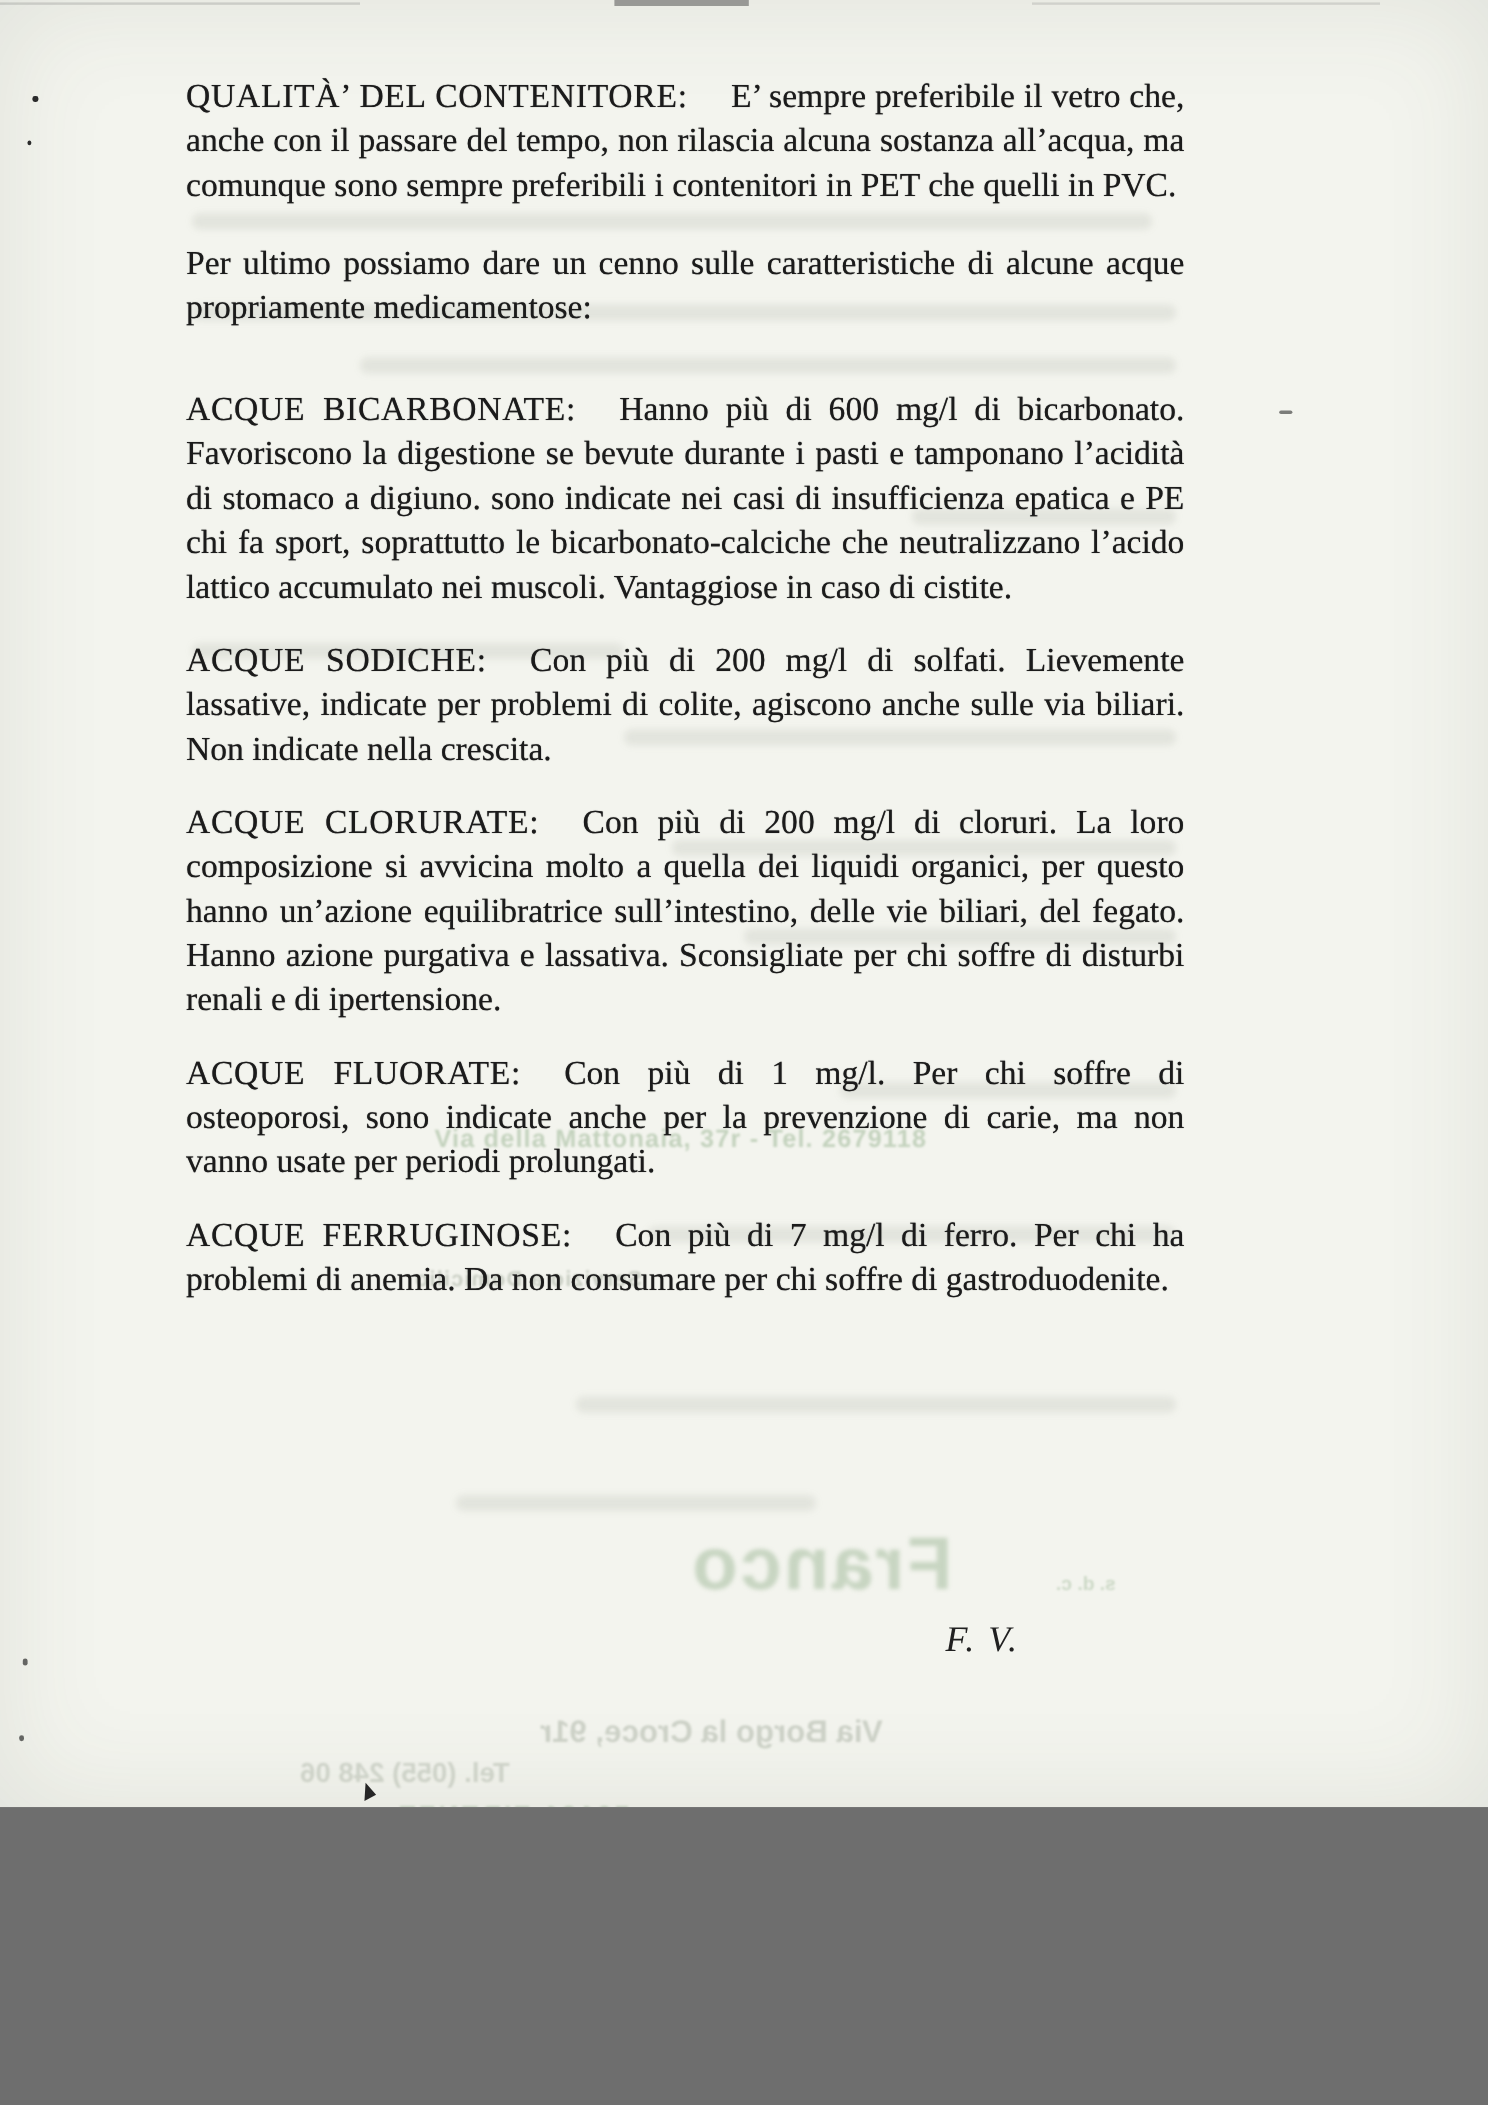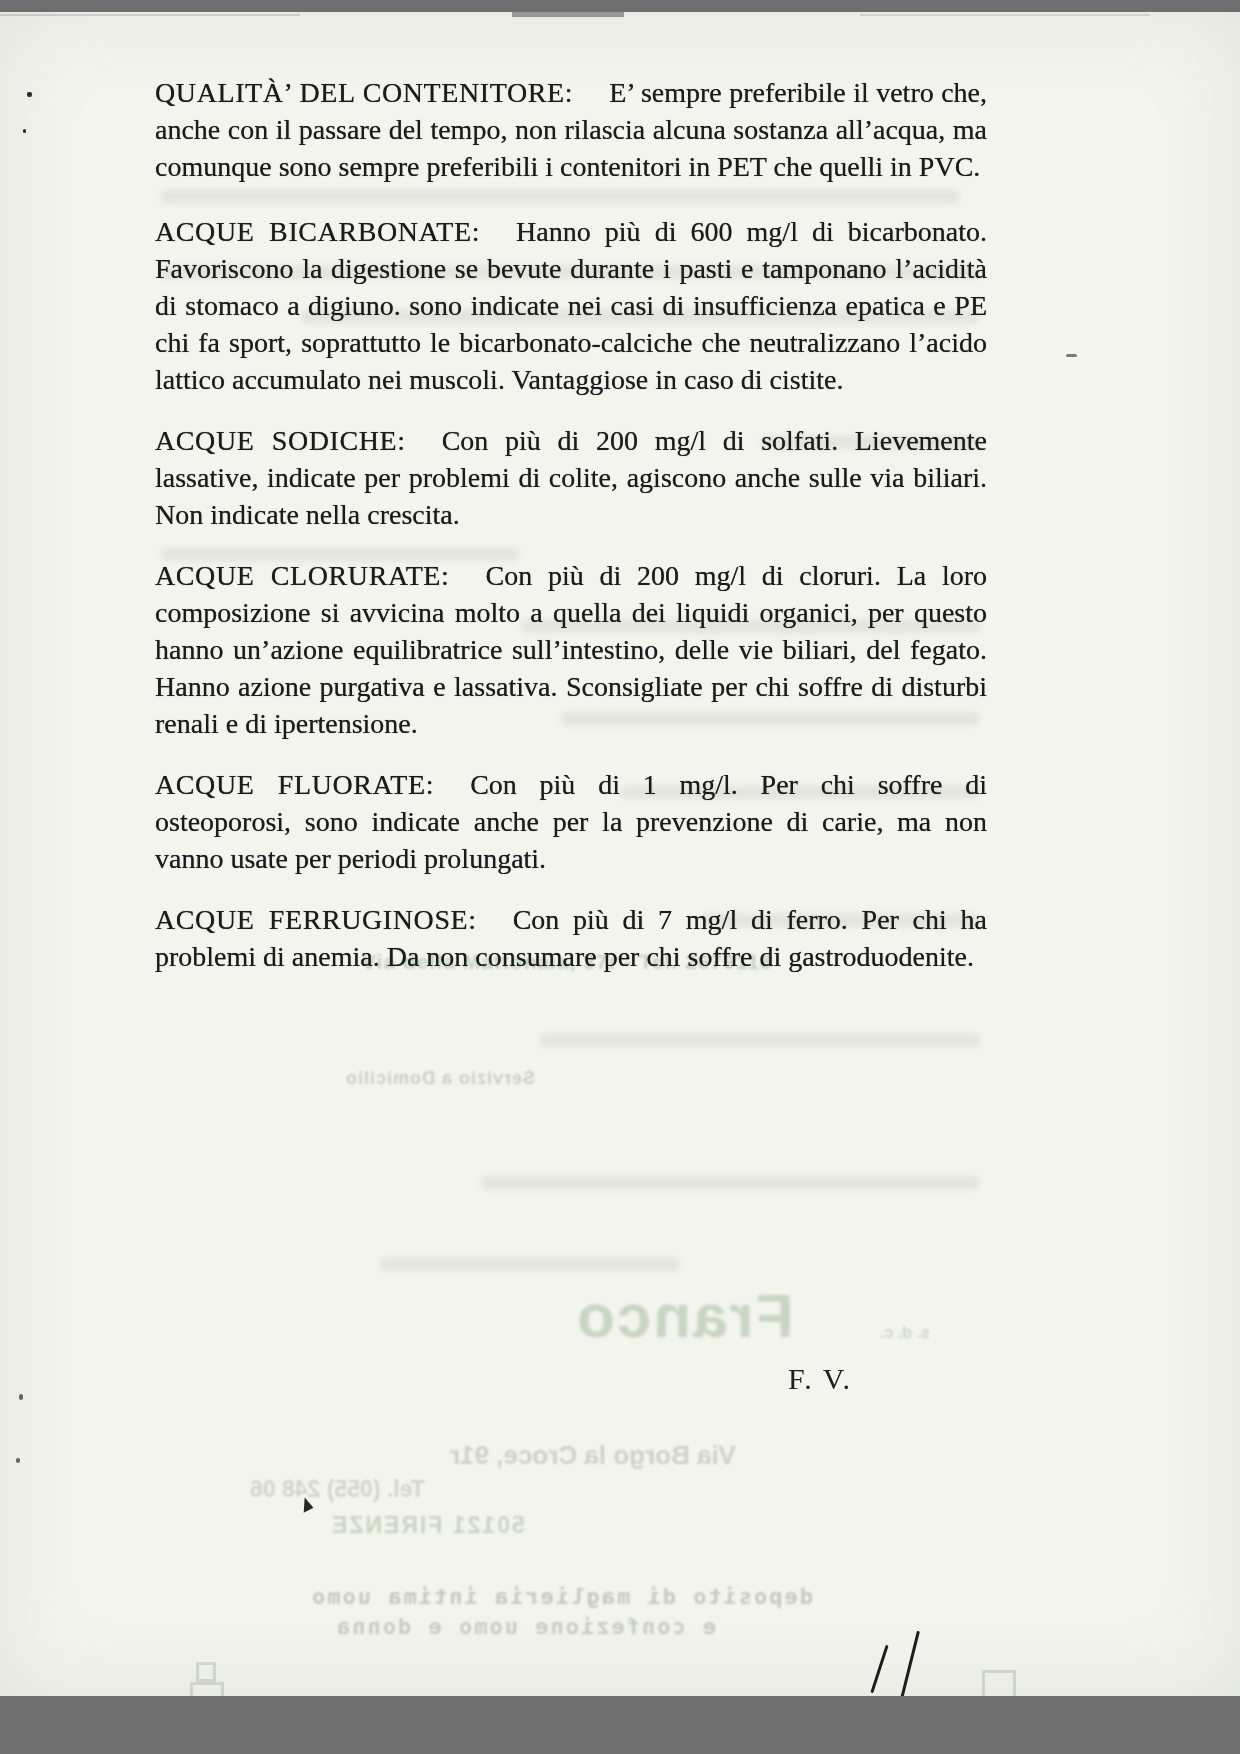--- a/index.html
+++ b/index.html
@@ -1,28 +1,28 @@
 <!DOCTYPE html>
 <html style="--paper: #f3f4ee; --ink: #1b1b1b; --green-bleed: #9db796; --gray-bleed: #b4bbae;"><head>
 <meta charset="utf-8">
 <style>
   html,body{margin:0;padding:0}
   body{background:#6e6e6e;font-family:"Liberation Serif",serif}
-  .page{position:relative;width:1240px;height:1684px;margin:12px auto;background:var(--paper,#f3f4ee);overflow:hidden;
+  .page{position:relative;width:1240px;height:1506px;margin:0 auto;background:var(--paper,#f3f4ee);overflow:hidden;
         box-shadow:inset 0 0 90px rgba(70,80,60,.10)}
   
   .textblock{position:absolute;left:155px;top:62px;width:832px;color:var(--ink,#1b1b1b);
              font-size:28px;line-height:37px;text-align:justify;
              text-shadow:0 0 .7px rgba(25,25,25,.75)}
   .para{margin:0 0 24px}
   .para.gap-md{margin-bottom:28px}
   .para.gap-lg{margin-bottom:48px}
   .para .h{letter-spacing:.6px;margin-right:36px}
   .para .h:empty{margin-right:0}
-  .sig{position:absolute;left:788px;top:1350px;font-size:30px;letter-spacing:2px;color:#202020}
+  .sig{position:absolute;left:788px;top:1350px;font-style:italic;font-size:30px;letter-spacing:2px;color:#202020}
   
   .bleed{position:absolute;font-family:"Liberation Sans",sans-serif;font-weight:bold;white-space:nowrap;pointer-events:none}
   .mirror{transform:scaleX(-1)}
   .green{color:var(--green-bleed,#9db796)}
   .gray{color:var(--gray-bleed,#b4bbae)}
   .blur1{filter:blur(1px)} .blur2{filter:blur(1.6px)}
   .mono{font-family:"DejaVu Sans Mono",monospace;letter-spacing:2px}
   .smudge{position:absolute;height:13px;background:rgba(118,124,110,.13);filter:blur(3px);border-radius:7px;pointer-events:none}
   .speck{position:absolute;background:#2b2b2b;border-radius:2px;pointer-events:none}
   .slash{position:absolute;width:3px;background:#1c1c1c;border-radius:2px;pointer-events:none}
@@ -65,20 +65,23 @@
   <div class="bleed gray blur1 mirror" style="left:250px;top:1464px;font-size:23px;opacity:.55">Tel. (055) 248 06</div>
   <div class="bleed green blur1 mirror" style="left:330px;top:1500px;font-size:23px;opacity:.5;letter-spacing:2px">50121 FIRENZE</div>
 
   <div class="bleed mono gray blur1 mirror" style="left:310px;top:1572px;font-size:22px;opacity:.75">deposito di maglieria intima uomo</div>
   <div class="bleed mono gray blur1 mirror" style="left:335px;top:1602px;font-size:22px;opacity:.7">e confezione uomo e donna</div>
 
   <div class="textblock">
     <p class="para gap-md">
       <span class="h">QUALITÀ’ DEL CONTENITORE:</span><span>E’ sempre preferibile il vetro che, anche con il passare del tempo, non rilascia alcuna sostanza all’acqua, ma comunque sono sempre preferibili i contenitori in PET che quelli in PVC.</span>
     </p>
+    <p class="para gap-lg">
+      <span class="h"></span><span>Per ultimo possiamo dare un cenno sulle caratteristiche di alcune acque propriamente medicamentose:</span>
+    </p>
     <p class="para">
       <span class="h">ACQUE BICARBONATE:</span><span>Hanno più di 600 mg/l di bicarbonato.  Favoriscono la digestione se bevute durante i pasti e tamponano l’acidità di stomaco a digiuno.  sono indicate nei casi di insufficienza epatica e PE chi fa sport, soprattutto le bicarbonato-calciche che neutralizzano l’acido lattico accumulato nei muscoli.  Vantaggiose in caso di cistite.</span>
     </p>
     <p class="para">
       <span class="h">ACQUE SODICHE:</span><span>Con più di 200 mg/l di solfati.  Lievemente lassative, indicate per problemi di colite, agiscono anche sulle via biliari.  Non indicate nella crescita.</span>
     </p>
     <p class="para">
       <span class="h">ACQUE CLORURATE:</span><span>Con più di 200 mg/l di cloruri.  La loro composizione si avvicina molto a quella dei liquidi organici, per questo hanno un’azione equilibratrice sull’intestino, delle vie biliari, del fegato.  Hanno azione purgativa e lassativa.  Sconsigliate per chi soffre di disturbi renali e di ipertensione.</span>
     </p>
     <p class="para">

